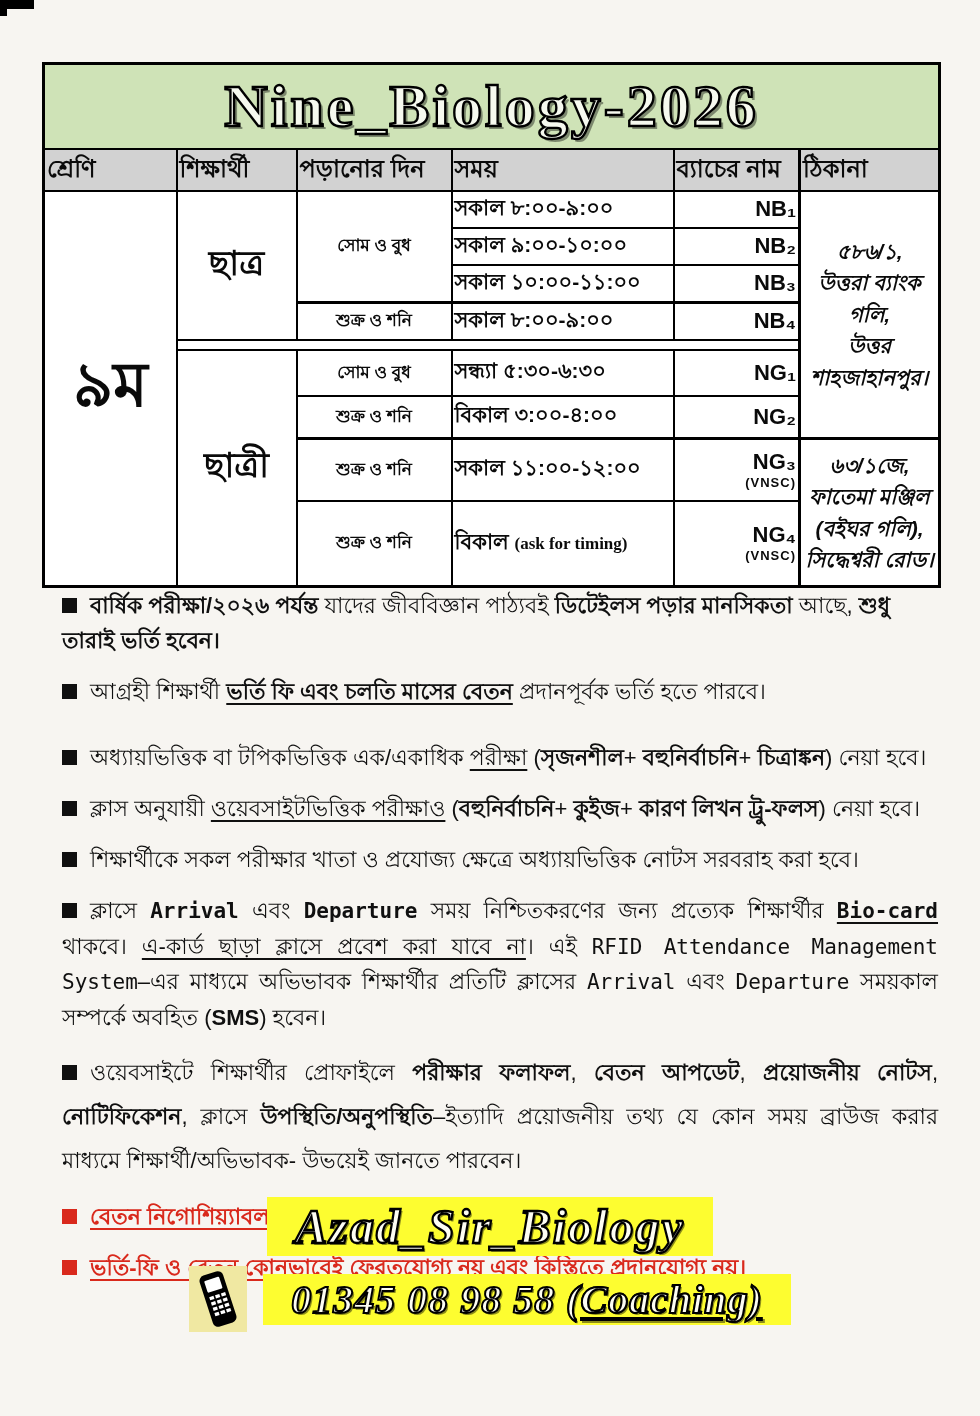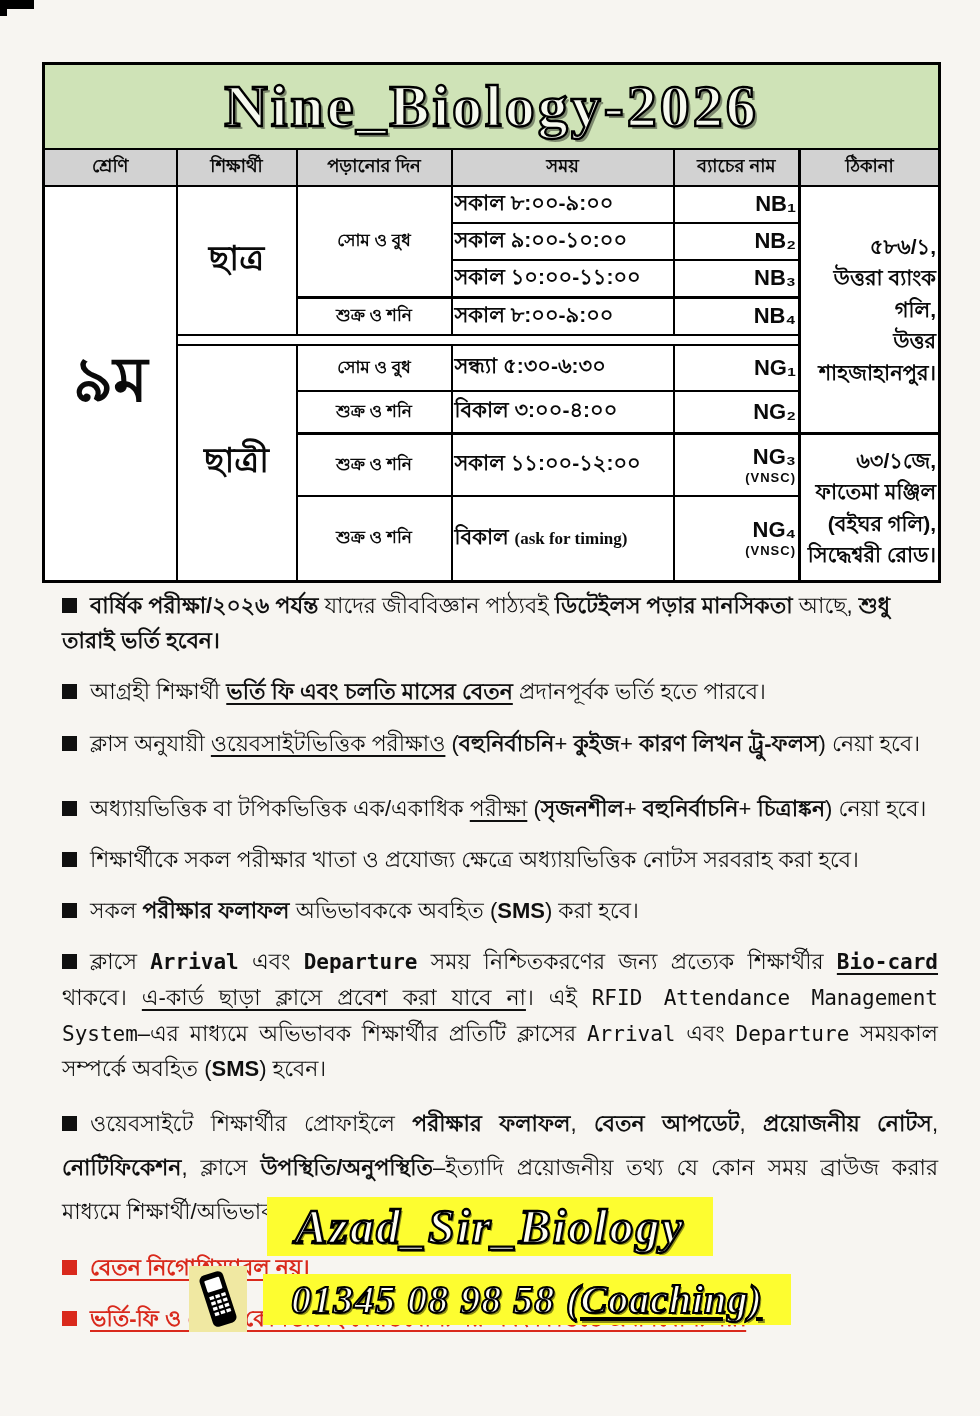--- a/index.html
+++ b/index.html
@@ -12,29 +12,29 @@
 
   
   .corner-h{position:absolute;left:0;top:0;width:34px;height:9px;background:#000;}
   .corner-v{position:absolute;left:0;top:0;width:7px;height:16px;background:#000;}
 
   
   table.schedule{position:absolute;left:42px;top:62px;width:896px;border-collapse:collapse;table-layout:fixed;border:3px solid #000;}
   .schedule td,.schedule th{border:2px solid #000;padding:0 2px;vertical-align:middle;background:#fff;color:#0a0a0a;}
   .title-row td{background:var(--green);height:85px;text-align:center;padding:0;}
   .title-text{font-family:"Liberation Serif",serif;font-weight:700;font-size:60px;letter-spacing:3px;color:#f6f9ef;-webkit-text-stroke:2.4px #000;text-shadow:3px 3px 0 rgba(0,0,0,.4);white-space:nowrap;}
-  .head-row th{background:var(--hgray);height:37px;font-size:18px;font-weight:700;text-align:center;}
+  .head-row th{background:var(--hgray);height:37px;font-size:24px;font-weight:700;text-align:left;}
   .cell-class{font-size:62px;font-weight:800;text-align:center;margin-top:20px;}
   .cell-student{font-size:34px;font-weight:800;text-align:center;}
   .cell-day{font-size:17px;font-weight:700;text-align:center;}
   .cell-time{font-size:21px;font-weight:700;text-align:left;padding-left:10px;margin-top:48px;}
   .cell-batch{font-size:22px;font-weight:700;text-align:right;line-height:1.15;}
   .vnsc{display:block;font-size:13px;font-weight:700;letter-spacing:1px;margin-top:2px;}
   .tnote{font-family:"Liberation Serif",serif;font-size:17px;font-weight:700;}
-  .addr{font-size:21px;font-weight:700;text-align:right;white-space:pre-line;line-height:1.5;}
+  .addr{font-size:21px;font-weight:700;text-align:center;white-space:pre-line;line-height:1.5;font-style:italic;}
   .gy{background:var(--gray);}
   .sep-cell{background:#a9a9a9;height:10px;border-top:3px solid #000;border-bottom:3px solid #000;padding:0;}
   .bl3{border-left:3px solid #000 !important;}
   .bt3{border-top:3px solid #000 !important;}
   .r35{height:35px;} .r46{height:46px;} .r43{height:43px;} .r62{height:62px;} .r86{height:86px;}
 
   
   #notes{position:absolute;left:62px;top:588px;width:876px;}
   .note{font-size:22px;line-height:1.6;margin-bottom:16px;color:#101010;}
   .note .sq{display:inline-block;width:15px;height:15px;background:currentColor;margin-right:13px;}
@@ -141,24 +141,23 @@
         <span>NG₄</span>
         <span class="vnsc">(VNSC)</span>
       </td>
     </tr>
   </tbody>
     </table>
 
   <div id="notes">
       <div class="note"><span class="sq"></span><span class="b">বার্ষিক পরীক্ষা/২০২৬ পর্যন্ত </span><span>যাদের জীববিজ্ঞান পাঠ্যবই </span><span class="b">ডিটেইলস পড়ার মানসিকতা </span><span>আছে, </span><span class="b">শুধু তারাই ভর্তি হবেন।</span></div>
       <div class="note"><span class="sq"></span><span>আগ্রহী শিক্ষার্থী </span><span class="b u">ভর্তি ফি এবং চলতি মাসের বেতন</span><span> প্রদানপূর্বক ভর্তি হতে পারবে।</span></div>
+      <div class="note" style="margin-top: 30px;"><span class="sq"></span><span>অধ্যায়ভিত্তিক বা টপিকভিত্তিক এক/একাধিক </span><span class="u">পরীক্ষা</span><span> (</span><span class="b">সৃজনশীল</span><span>+ </span><span class="b">বহুনির্বাচনি</span><span>+ </span><span class="b">চিত্রাঙ্কন</span><span>) নেয়া হবে।</span></div>
       <div class="note"><span class="sq"></span><span>ক্লাস অনুযায়ী </span><span class="u">ওয়েবসাইটভিত্তিক পরীক্ষাও</span><span> (</span><span class="b">বহুনির্বাচনি</span><span>+ </span><span class="b">কুইজ</span><span>+ </span><span class="b">কারণ লিখন ট্রু-ফলস</span><span>) নেয়া হবে।</span></div>
-      <div class="note" style="margin-top: 30px;"><span class="sq"></span><span>অধ্যায়ভিত্তিক বা টপিকভিত্তিক এক/একাধিক </span><span class="u">পরীক্ষা</span><span> (</span><span class="b">সৃজনশীল</span><span>+ </span><span class="b">বহুনির্বাচনি</span><span>+ </span><span class="b">চিত্রাঙ্কন</span><span>) নেয়া হবে।</span></div>
       <div class="note"><span class="sq"></span><span>শিক্ষার্থীকে সকল পরীক্ষার খাতা ও প্রযোজ্য ক্ষেত্রে অধ্যায়ভিত্তিক নোটস সরবরাহ করা হবে।</span></div>
-      <div class="note"><span class="sq"></span><span>সকল </span><span class="b">পরীক্ষার ফলাফল</span><span> অভিভাবককে অবহিত (</span><span class="b">SMS</span><span>) করা হবে।</span></div>
       <div class="note para"><span class="sq"></span><span>ক্লাসে </span><span class="b m">Arrival</span><span> এবং </span><span class="b m">Departure</span><span> সময় নিশ্চিতকরণের জন্য প্রত্যেক শিক্ষার্থীর </span><span class="b m u">Bio-card</span><span> থাকবে। </span><span class="u">এ-কার্ড ছাড়া ক্লাসে প্রবেশ করা যাবে না</span><span>। এই </span><span class="m">RFID Attendance Management System</span><span>–এর মাধ্যমে অভিভাবক শিক্ষার্থীর প্রতিটি ক্লাসের </span><span class="m">Arrival</span><span> এবং </span><span class="m">Departure</span><span> সময়কাল সম্পর্কে অবহিত (</span><span class="b">SMS</span><span>) হবেন।</span></div>
       <div class="note para loose"><span class="sq"></span><span>ওয়েবসাইটে শিক্ষার্থীর প্রোফাইলে </span><span class="b">পরীক্ষার ফলাফল</span><span>, </span><span class="b">বেতন আপডেট</span><span>, </span><span class="b">প্রয়োজনীয় নোটস</span><span>, </span><span class="b">নোটিফিকেশন</span><span>, ক্লাসে </span><span class="b">উপস্থিতি/অনুপস্থিতি</span><span>–ইত্যাদি প্রয়োজনীয় তথ্য যে কোন সময় ব্রাউজ করার মাধ্যমে শিক্ষার্থী/অভিভাবক- উভয়েই জানতে পারবেন।</span></div>
       <div class="note red" style="margin-top: 8px;"><span class="sq"></span><span class="b u">বেতন নিগোশিয়্যাবল নয়।</span></div>
       <div class="note red"><span class="sq"></span><span class="b u">ভর্তি-ফি ও বেতন কোনভাবেই ফেরতযোগ্য নয় এবং কিস্তিতে প্রদানযোগ্য নয়।</span></div>
     </div>
 
   <div id="footer-brand">
     <span class="hl">
       <span class="brand-text">Azad_Sir_Biology</span>
     </span>

